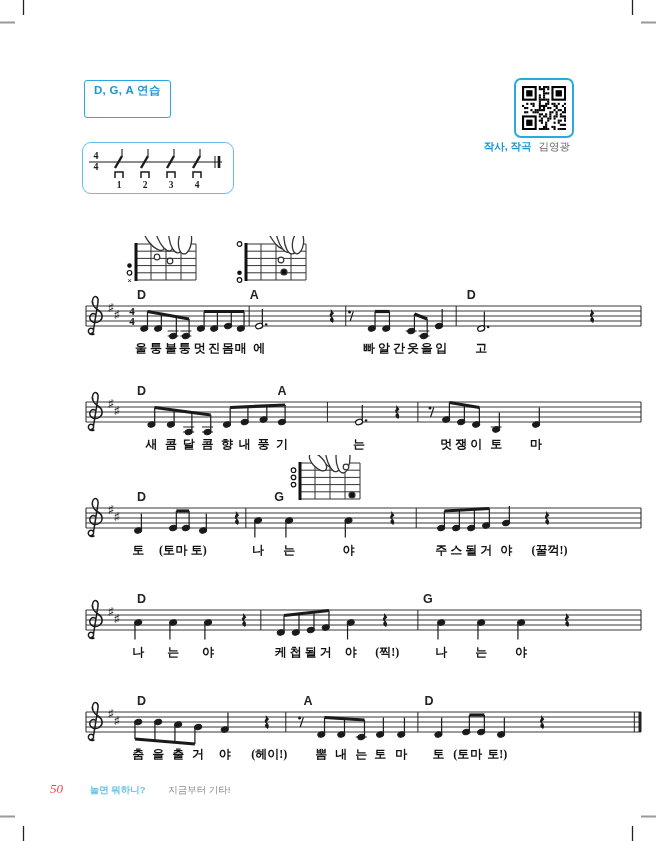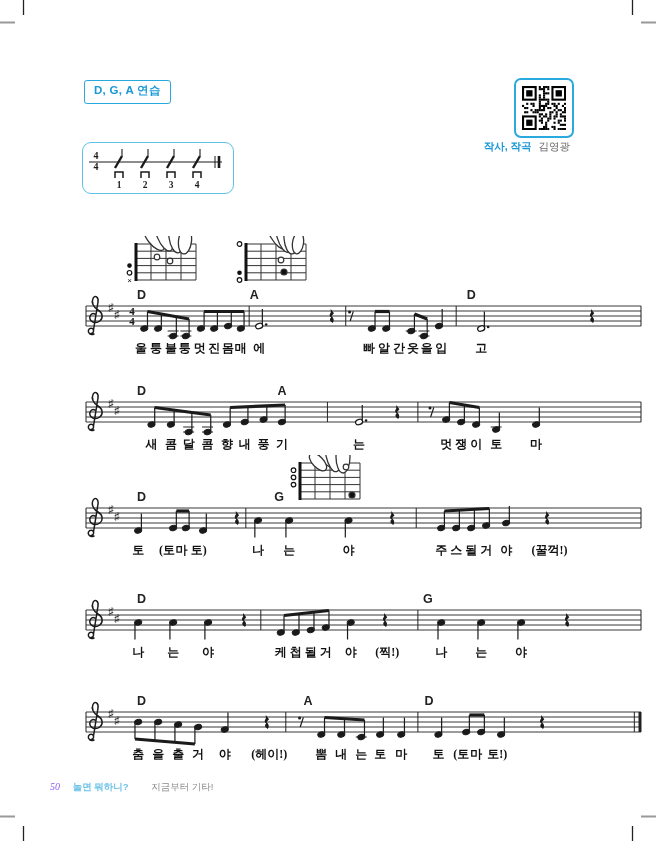--- a/index.html
+++ b/index.html
@@ -1,33 +1,33 @@
 <!DOCTYPE html>
 <html><head>
 <meta charset="utf-8">
 <style>
   html,body{margin:0;padding:0;background:#e8e8e8;}
   .page{position:relative;width:656px;height:841px;background:#ffffff;overflow:hidden;
         font-family:"Liberation Sans",sans-serif;}
   .badge{position:absolute;left:84px;top:80px;border:1.5px solid #2aa9df;border-radius:3px;
-         padding:2px 9px 5px;font-size:11.5px;font-weight:bold;color:#1898d6;letter-spacing:.3px;}
+         padding:2px 9px 19px;font-size:11.5px;font-weight:bold;color:#1898d6;letter-spacing:.3px;}
   .title{position:absolute;left:0;right:0;top:72px;text-align:center;font-size:22px;
          font-weight:900;color:#111;letter-spacing:1px;}
   .qrbox{position:absolute;left:514px;top:78px;width:56px;height:56px;border:2px solid #2aa9df;
          border-radius:7px;background:#fff;display:flex;align-items:center;justify-content:center;}
   .credit{position:absolute;right:86px;top:140px;font-size:10.5px;white-space:nowrap;}
   .credit .blue{color:#1898d6;font-weight:bold;}
   .credit .name{color:#666;font-family:Liberation Sans, sans-serif;margin-left:4px;margin-top:10px;}
   .rhythmbox{position:absolute;left:82px;top:142px;width:150px;height:50px;
              border:1.6px solid #5fc1e8;border-radius:9px;background:#fff;}
   .diagram{position:absolute;}
   .system{position:absolute;left:78px;width:578px;height:86px;}
   .footer{position:absolute;left:50px;top:781px;font-size:9.5px;white-space:nowrap;}
-  .footer .pnum{font-family:"Liberation Serif",serif;font-style:italic;font-size:10px;
-                color:#8b5cf6;margin-right:10px;}
+  .footer .pnum{font-family:"Liberation Serif",serif;font-style:italic;font-size:13px;
+                color:#ef4444;margin-right:24px;}
   .footer .fblue{color:#6ec3e8;font-weight:bold;}
   .footer .fgray{color:#8a8a8a;margin-left:20px;}
   svg text{user-select:none;}
 </style>
 </head>
 <body>
 
 <div class="page">
 
   <svg width="656" height="841" style="position:absolute;left:0;top:0;pointer-events:none;">

